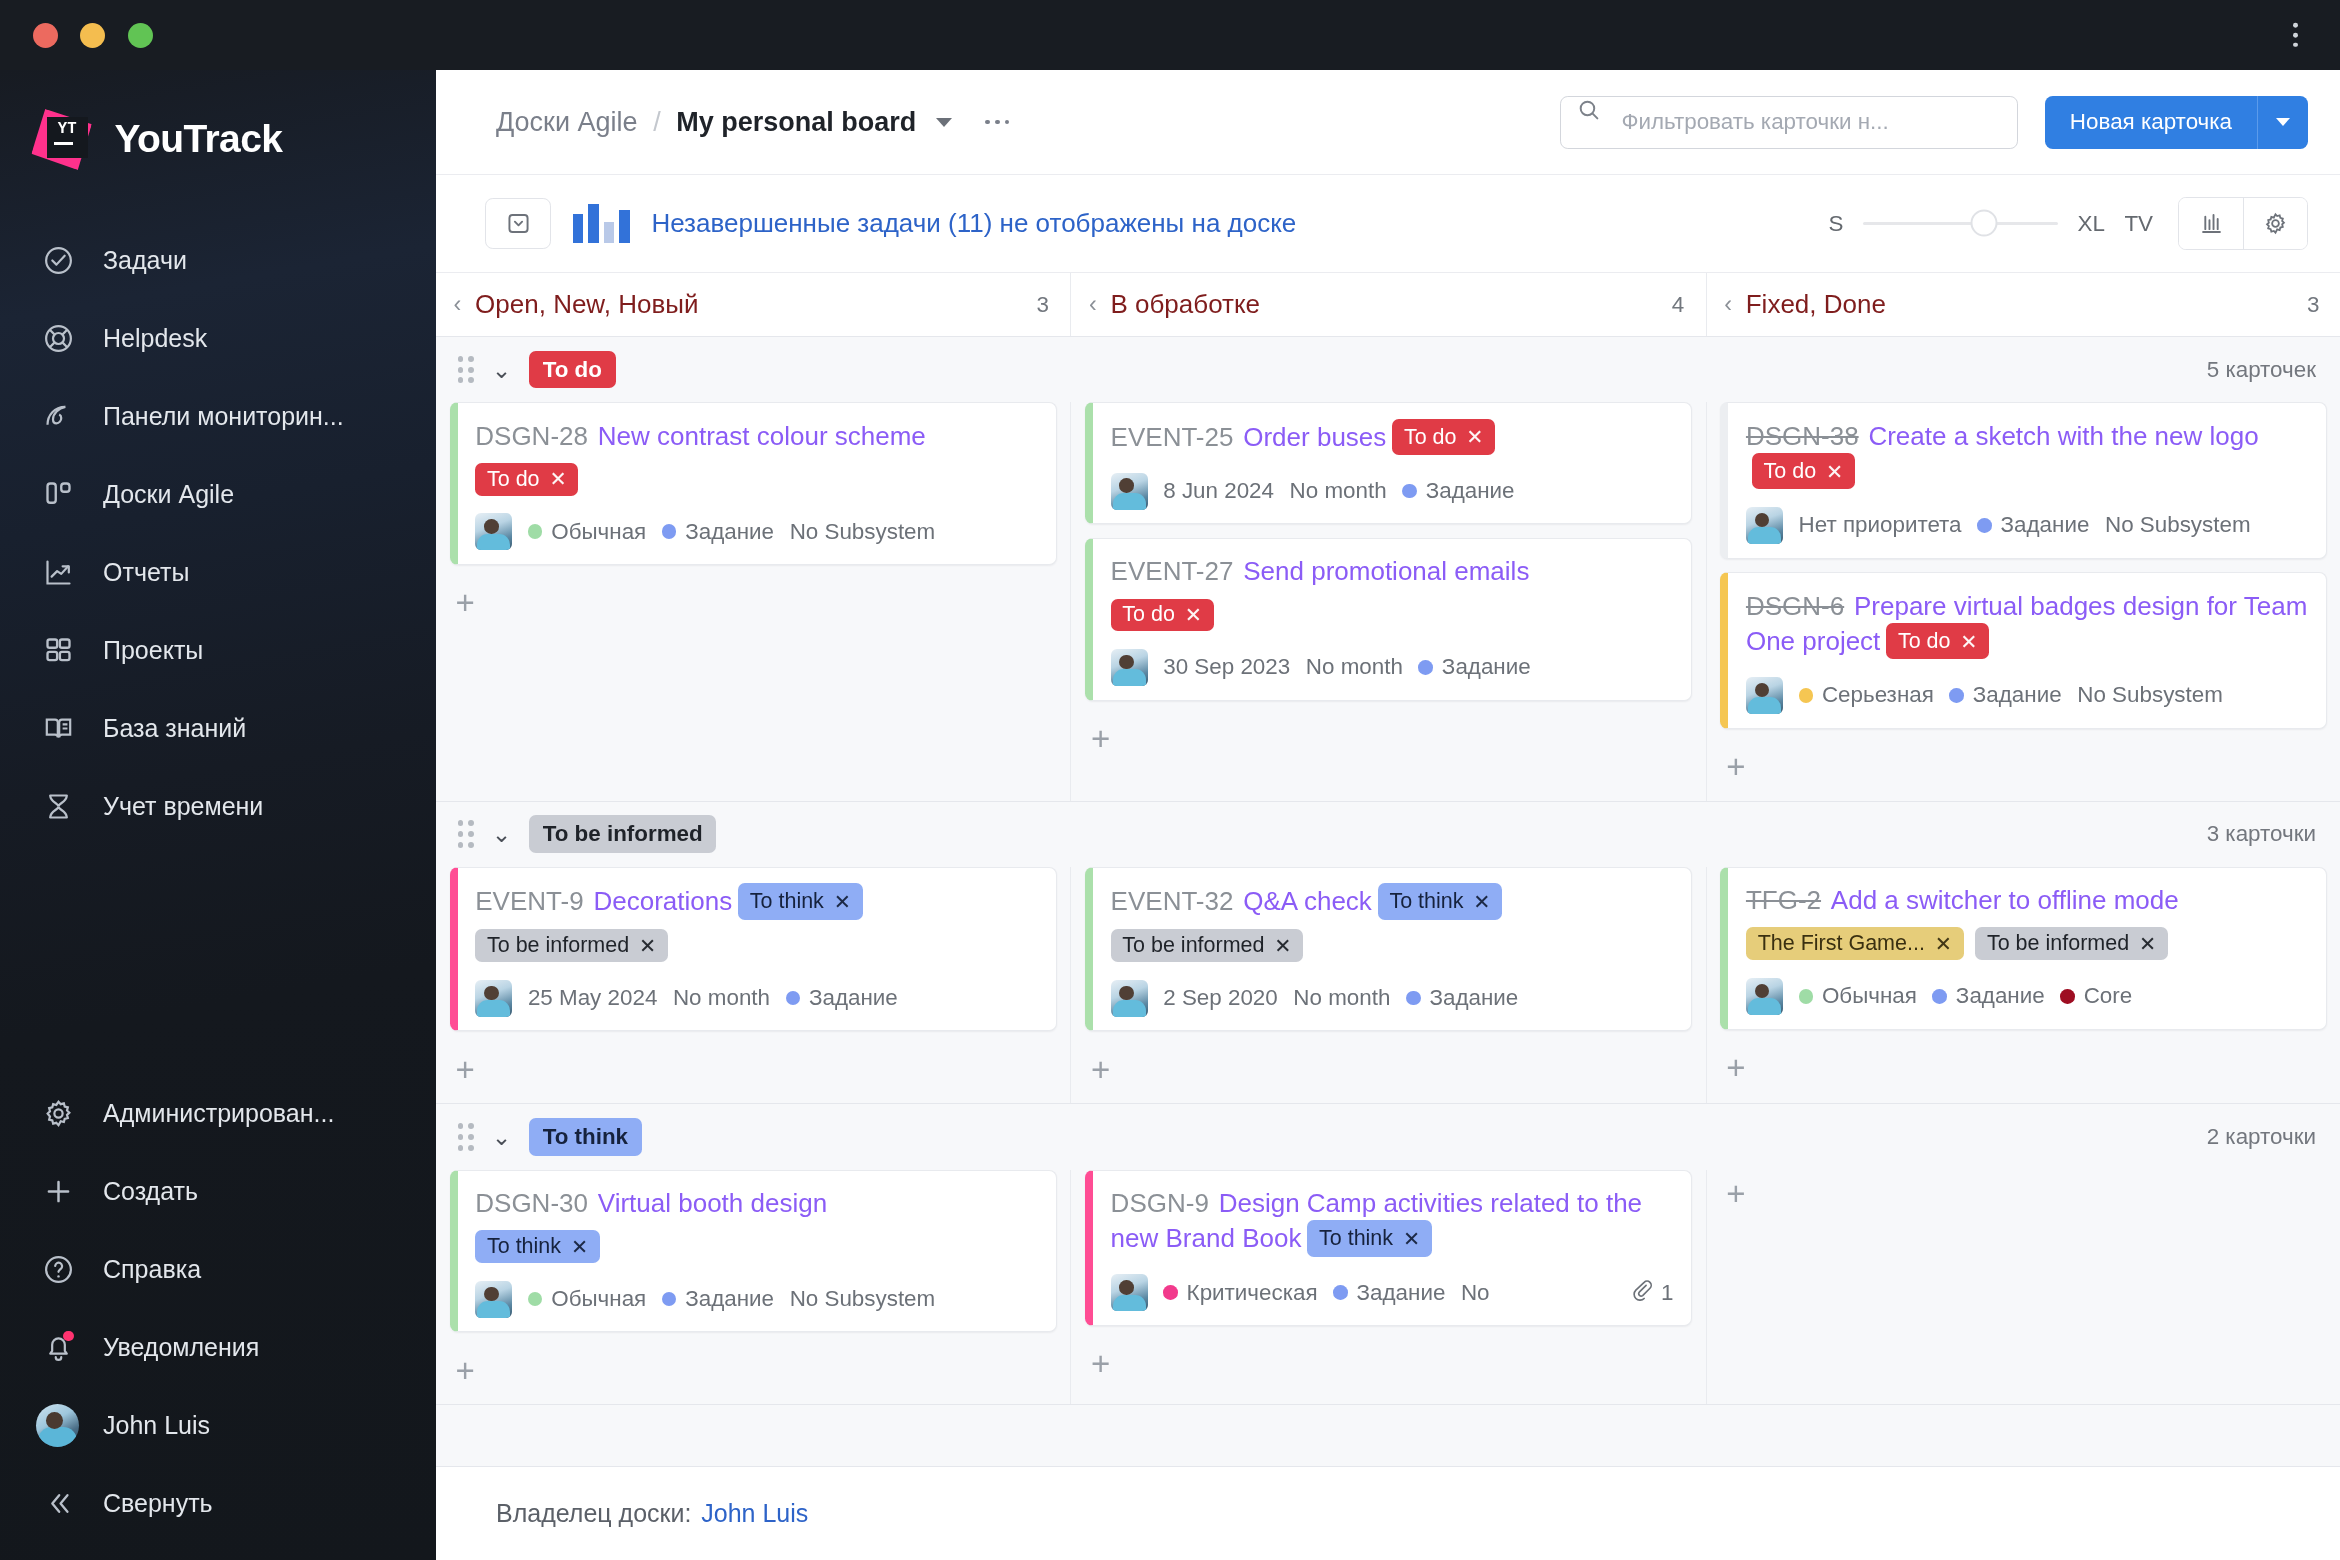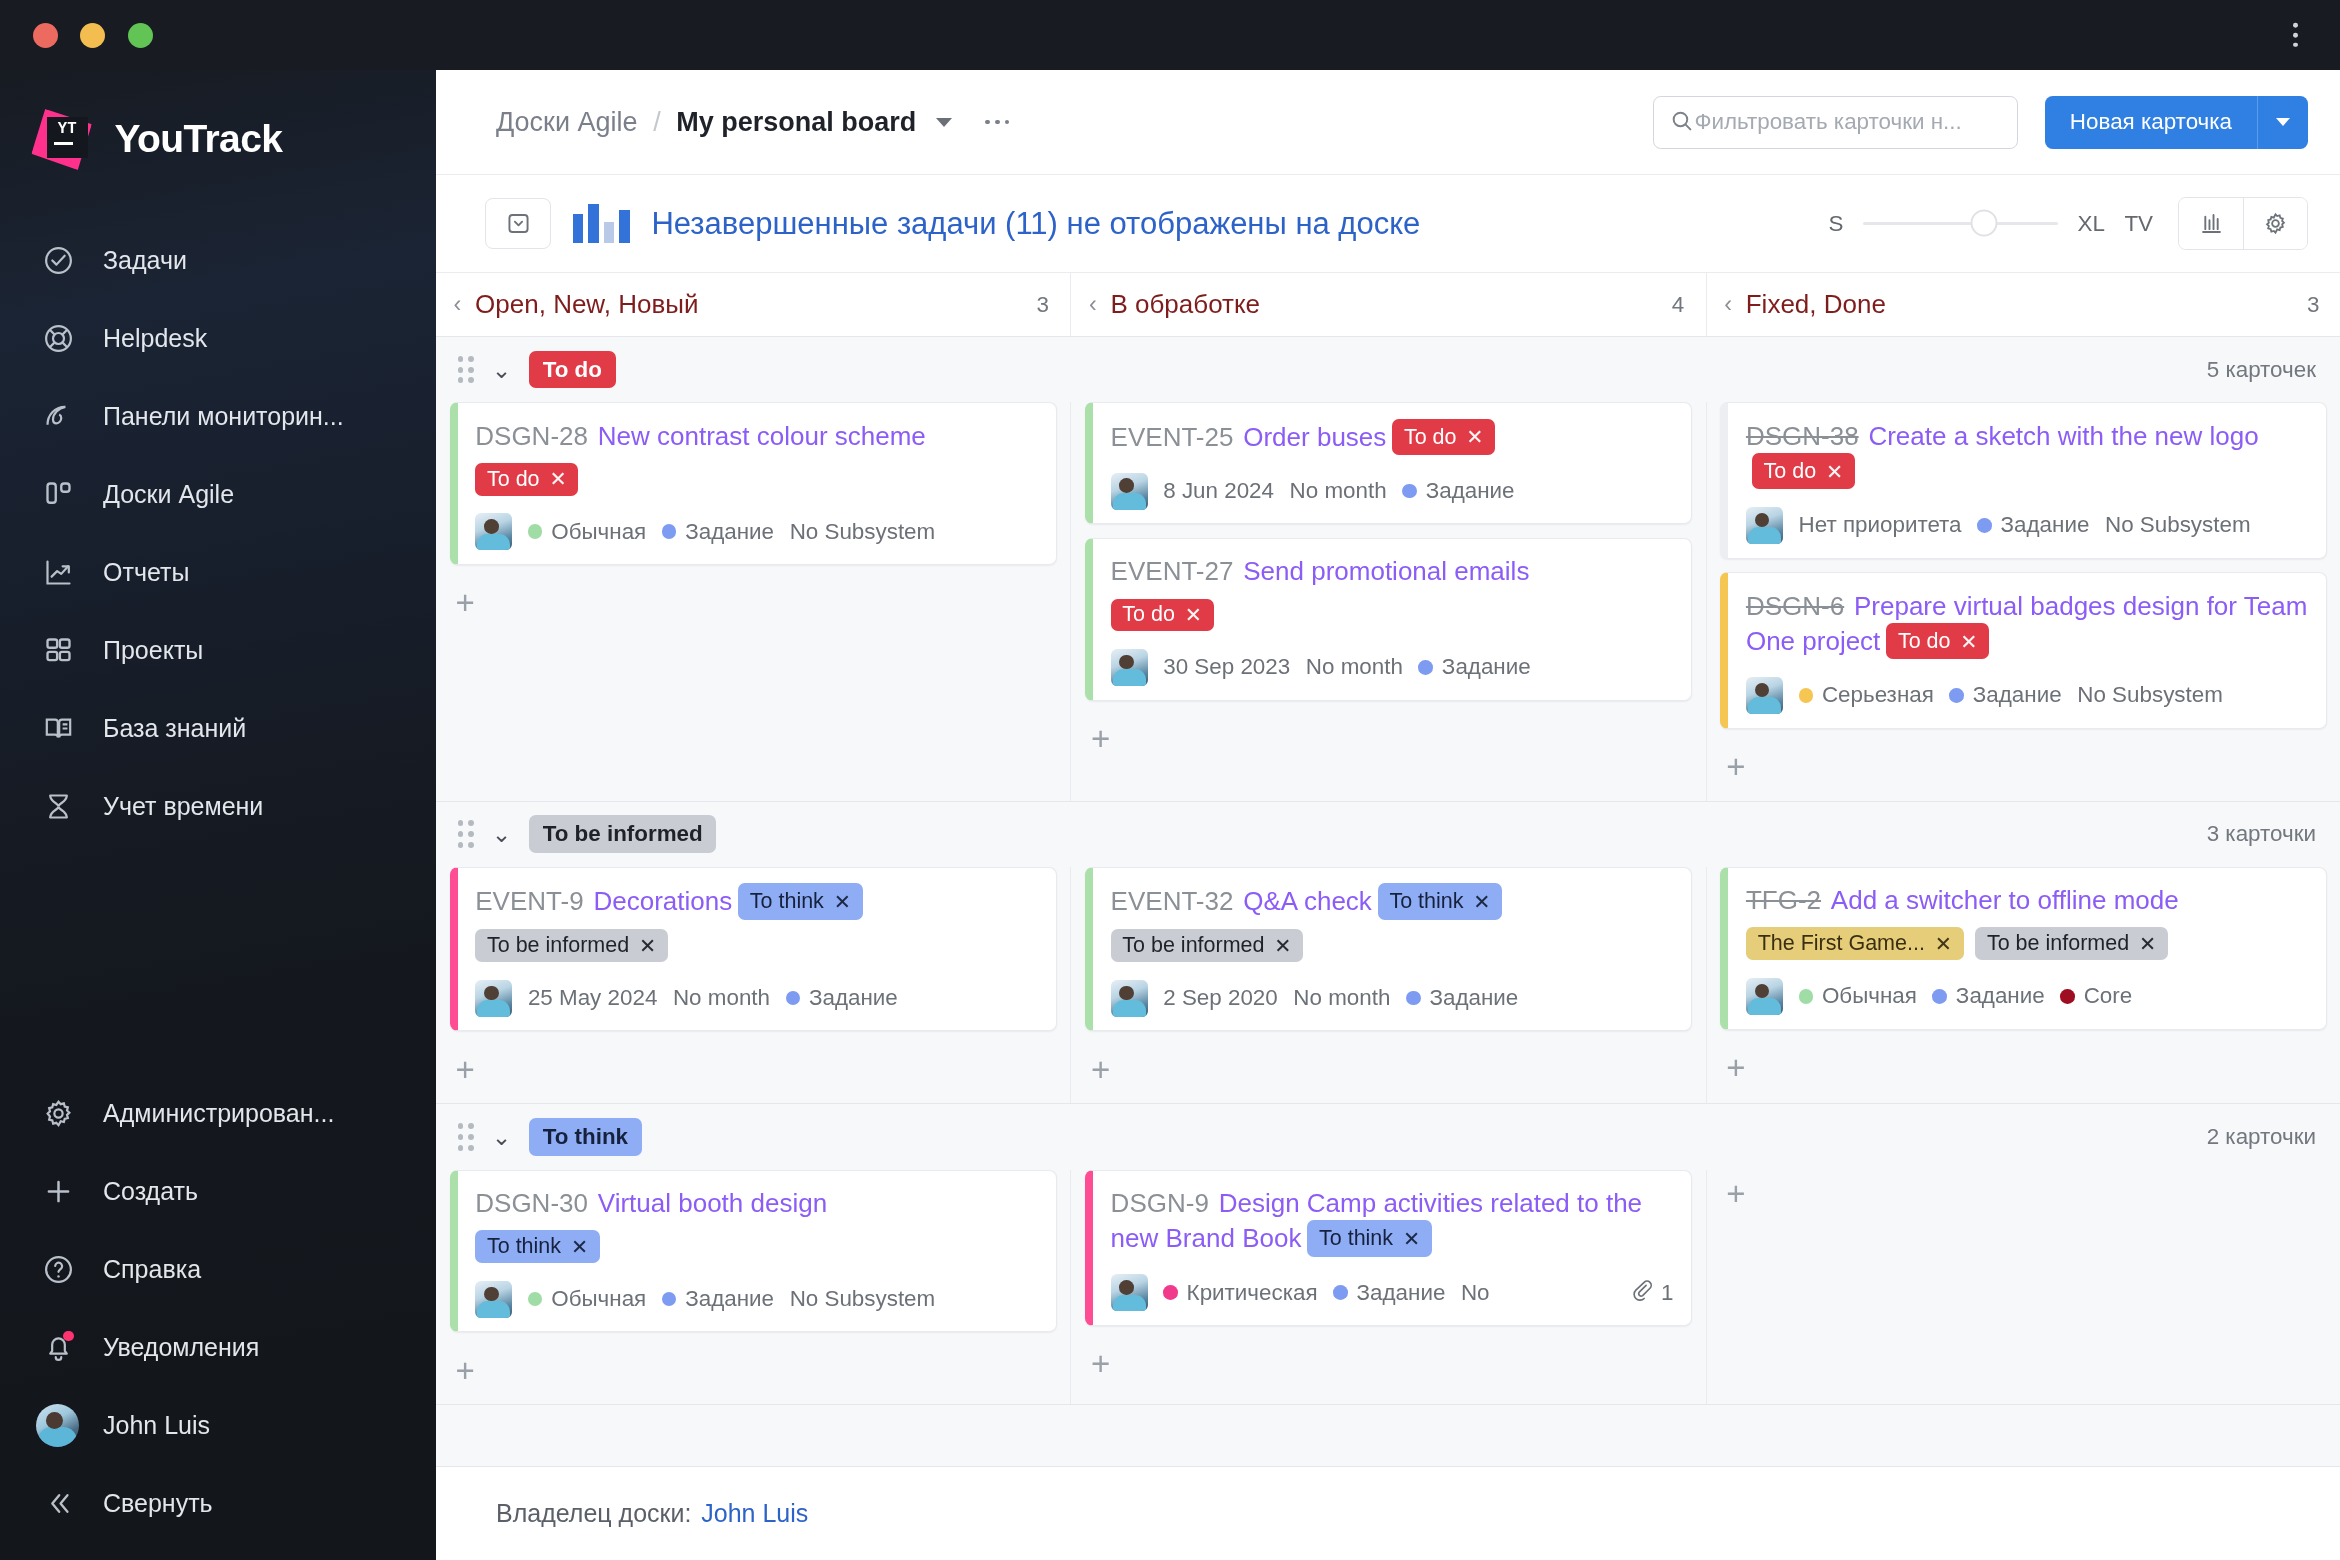--- a/index.html
+++ b/index.html
@@ -112,22 +112,22 @@
   .breadcrumb { display: flex; align-items: center; gap: 15.6px; font-size: 27px; }
   .crumb-link { color: #7a7f8a; cursor: pointer; }
   .crumb-sep { color: #c4c8ce; }
   .crumb-current { color: #1f2329; font-weight: 600; }
   .chev-dn { width: 0;height:0; border-left:8.8px solid transparent;border-right:8.8px solid transparent;border-top:9.8px solid #6b7078; margin-left:3.9px; cursor:pointer;}
   .dots-h { display:flex; gap:4.9px; margin-left: 17.6px; cursor:pointer;}
   .dots-h i { width:4.9px;height:4.9px;border-radius:50%;background:#7a7f8a;display:block;}
 
   .header-right { margin-left: auto; display: flex; align-items: center; gap: 27px; }
   .search-box {
-    width: 365px; height: 53px; border: 1px solid #d3d6dc; border-radius: 7.8px;
-    display: flex; align-items: center; gap: 0; padding: 0 15.6px;
+    width: 458px; height: 53px; border: 1px solid #d3d6dc; border-radius: 7.8px;
+    display: flex; gap: 20px; padding: 0 15.6px;
     background: #fff;
   }
   .search-box input {
     border: none; outline: none; font-size: 22.4px; color: #1f2329;
     font-family: "Liberation Sans", sans-serif; width: 100%; background: transparent;
   }
   .search-box input::placeholder { color: #a4a9b2; }
   .btn-primary {
     height: 53px; background: #307fe2; color: #fff; border: none;
     font-size: 22.4px; padding: 0 25px; border-radius: 7.8px 0 0 7.8px; cursor: pointer;
@@ -149,21 +149,21 @@
   .icon-btn {
     width: 66px; height: 51px; border: 1px solid #e2e4e9; border-radius: 7.8px;
     display: flex; align-items: center; justify-content: center; cursor: pointer; background: #fff;
   }
   .bars-icon { display: flex; align-items: flex-end; gap: 4.9px; height: 39px; cursor: pointer;}
   .bars-icon i { width: 10.7px; background: #3272d9; display: block; }
   .bars-icon i:nth-child(1){ height: 29px; }
   .bars-icon i:nth-child(2){ height: 39px; }
   .bars-icon i:nth-child(3){ height: 21.5px; background:#b9c9e8;}
   .bars-icon i:nth-child(4){ height: 33px; }
-  .toolbar-link { color: #2d63c8; font-size: 31px; cursor: pointer; }
+  .toolbar-link { color: #2d63c8; font-size: 26px; cursor: pointer; }
 
   .toolbar-right { margin-left: auto; display: flex; align-items: center; gap: 25px; }
   .slider-wrap { display: flex; align-items: center; gap: 19.5px; }
   .slider-label { font-size: 22.4px; color: #64696f; }
   .slider-track { width: 195px; height: 3.9px; background: #e6e7ea; border-radius: 2px; position: relative; cursor: pointer;}
   .slider-knob {
     position: absolute; left: 121px; top: 50%; transform: translate(-50%,-50%);
     width: 27px; height: 27px; border-radius: 50%; background: #fff; border: 2px solid #e0e2e6;
   }
   .seg-group { display: flex; border: 1px solid #e2e4e9; border-radius: 7.8px; overflow: hidden; }

